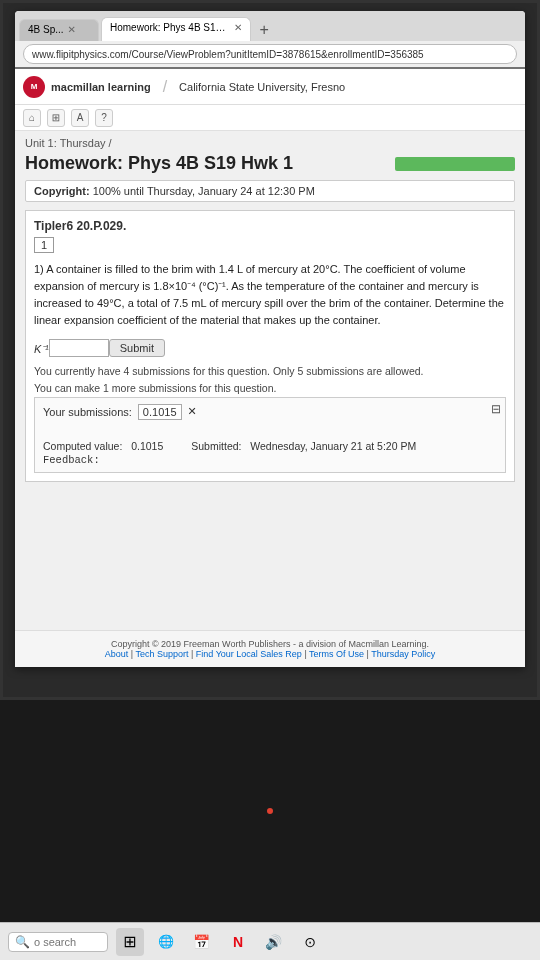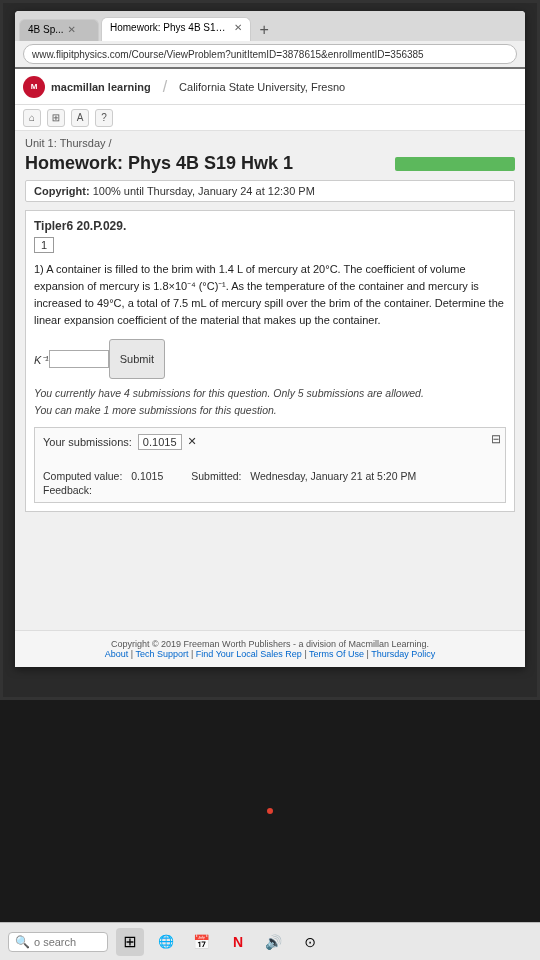--- a/index.html
+++ b/index.html
@@ -260,33 +260,32 @@
     .answer-input {
       border: 1px solid #aaa;
       padding: 2px 4px;
       font-size: 11px;
       width: 60px;
     }
     .submit-btn {
       background: #e8e8e8;
       border: 1px solid #aaa;
       border-radius: 3px;
-      padding: 13px 10px;
+      padding: 2px 10px;
       font-size: 11px;
       cursor: pointer;
       color: #333;
     }
 
     
     .submission-info {
       font-size: 10.5px;
       color: #444;
       line-height: 1.6;
-      margin-bottom: 8px;
-      font-style: italic;
+      margin-bottom: 0;
     }
 
     
     .results-box {
       border: 1px solid #ccc;
       background: #fafafa;
       padding: 6px 8px;
       font-size: 11px;
       color: #333;
       position: relative;
@@ -319,20 +318,21 @@
     .computed-row {
       display: flex;
       gap: 28px;
       font-size: 10.5px;
       color: #333;
       margin-bottom: 2px;
     }
     .feedback-row {
       font-size: 10.5px;
       color: #333;
+      font-family: Liberation Mono, monospace;
     }
 
     
     .site-footer {
       background: #f5f5f5;
       border-top: 1px solid #ddd;
       padding: 8px;
       font-size: 9px;
       color: #555;
       text-align: center;

